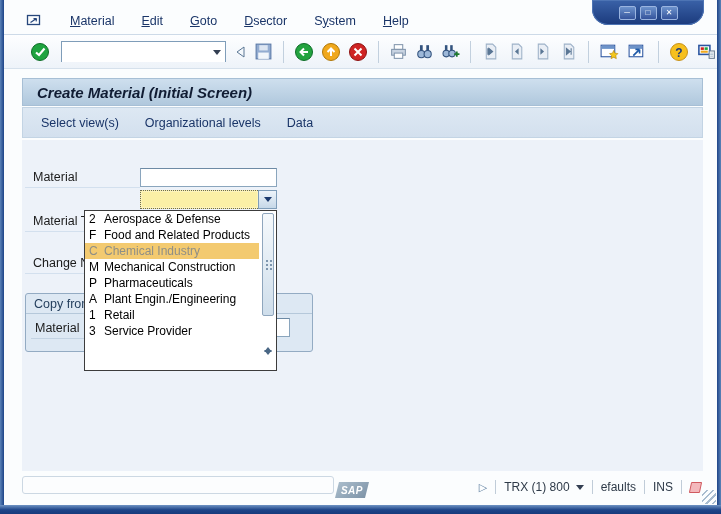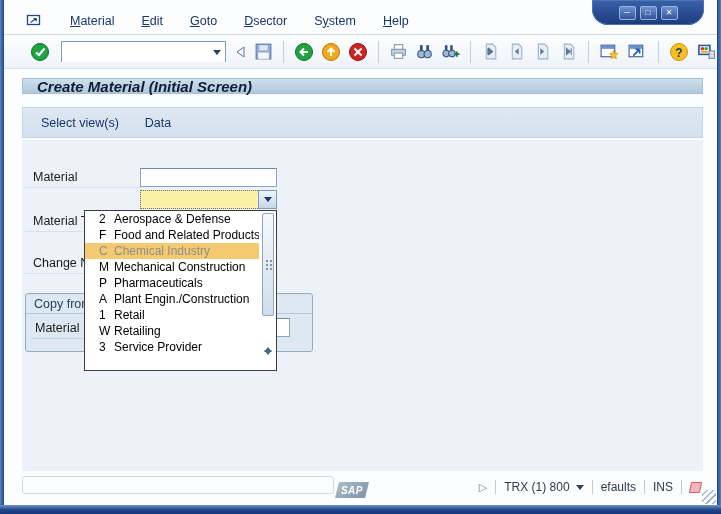--- a/index.html
+++ b/index.html
@@ -40,21 +40,21 @@
   .command-box { position:relative; width:172px; height:21px; background:#fff;
                  border:1px solid #7f9db9; margin-left:4px; }
   .command-box input { width:100%; height:100%; border:none; outline:none; font-size:12px; padding:0 16px 0 4px; }
   .tri-down { width:0; height:0; border-left:4px solid transparent; border-right:4px solid transparent;
               border-top:5px solid #333f52; }
   .tri-up   { width:0; height:0; border-left:4px solid transparent; border-right:4px solid transparent;
               border-bottom:5px solid #4a6785; }
   .cf-arrow { position:absolute; right:4px; top:8px; }
 
   
-  .screen-title { position:absolute; left:22px; top:78px; width:681px; height:16px;
+  .screen-title { position:absolute; left:22px; top:78px; width:681px; height:28px;
                   background:linear-gradient(#cedfee,#b0c8dd); border:1px solid #a7bfd5;
                   display:flex; align-items:center; padding-left:14px; }
   .screen-title span { font-size:15px; font-weight:bold; font-style:italic; color:#101c33; }
   .app-toolbar { position:absolute; left:22px; top:107px; width:681px; height:31px;
                  background:linear-gradient(#dde8f3,#d3e0ee); border:1px solid #c3d4e4;
                  display:flex; align-items:center; gap:26px; padding-left:18px;
                  font-size:12.5px; color:#1a3568; }
   .app-btn { cursor:default; }
 
   
@@ -77,21 +77,21 @@
               background:#dde8f3; border:1px solid #93abc3; border-radius:3px; }
   .gb-title { height:20px; border-bottom:1px solid #b5c8da; padding:3px 0 0 8px;
               font-size:12.5px; color:#26415f; }
   .gb-label { position:absolute; left:5px; top:25px; width:108px; height:20px; line-height:18px;
               padding-left:4px; font-size:12.5px; color:#1b1b1b; border-bottom:1px solid #c3d3e3; }
 
   
   .dropdown { position:absolute; left:62px; top:70px; width:193px; height:161px;
               background:#fff; border:1px solid #3c3c3c; z-index:10; }
   .dd-row { height:16px; line-height:16px; font-size:12px; color:#000;
-            padding-left:14px; width:calc(100% - 17px); white-space:nowrap; cursor:default; }
+            padding-left:4px; width:calc(100% - 17px); white-space:nowrap; cursor:default; }
   .dd-row.hl { background:#f3ca70; color:#8f8f86; }
   .dd-key { display:inline-block; width:15px; }
   .dd-scroll { position:absolute; top:0; right:0; width:17px; height:100%; background:#fff; }
   .dd-thumb { position:absolute; top:2px; right:2px; width:12px; height:103px;
               border:1px solid #8fa6bd; border-radius:2px;
               background:linear-gradient(#f5f9fc,#cfdeeb); }
   .grip { position:absolute; left:3px; top:46px; width:2px; height:2px; background:#7e96ae;
           box-shadow:4px 0 #7e96ae, 0 4px #7e96ae, 4px 4px #7e96ae, 0 8px #7e96ae, 4px 8px #7e96ae; }
   .dd-up   { position:absolute; right:4px; top:119px; }
   .dd-down { position:absolute; right:4px; top:144px; }
@@ -272,20 +272,21 @@
         </svg>
     </span>
   </div>
 
   <div class="screen-title">
     <span>Create Material (Initial Screen)</span>
   </div>
 
   <div class="app-toolbar">
     <span class="app-btn">Select view(s)</span>
+    <span class="app-btn">Organizational levels</span>
     <span class="app-btn">Data</span>
   </div>
 
   <div class="main-area">
 
     <div class="flabel" style="top:28px;">Material</div>
     <input class="inp" style="left: 118px; top: 28px; width: 137px;" value="">
 
     <div class="combo">
       <div class="combo-text"></div>
@@ -305,23 +306,22 @@
       <div class="gb-label">Material</div>
       <input class="inp" style="left: 114px; top: 24px; width: 150px;" value="">
     </div>
 
     <div class="dropdown">
       <div class="dd-row"><span class="dd-key">2</span><span>Aerospace &amp; Defense</span></div>
       <div class="dd-row"><span class="dd-key">F</span><span>Food and Related Products</span></div>
       <div class="dd-row hl"><span class="dd-key">C</span><span>Chemical Industry</span></div>
       <div class="dd-row"><span class="dd-key">M</span><span>Mechanical Construction</span></div>
       <div class="dd-row"><span class="dd-key">P</span><span>Pharmaceuticals</span></div>
-      <div class="dd-row"><span class="dd-key">A</span><span>Plant Engin./Construction</span></div>
+      <div class="dd-row"><span class="dd-key">A</span><span>Plant Engin./Engineering</span></div>
       <div class="dd-row"><span class="dd-key">1</span><span>Retail</span></div>
-      <div class="dd-row"><span class="dd-key">W</span><span>Retailing</span></div>
       <div class="dd-row"><span class="dd-key">3</span><span>Service Provider</span></div>
       <div class="dd-scroll">
         <div class="dd-thumb">
             <div class="grip"></div>
           </div>
         <div class="dd-up"><span class="tri-up"></span></div>
         <div class="dd-down"><span class="tri-down"></span></div>
       </div>
     </div>
   </div>

